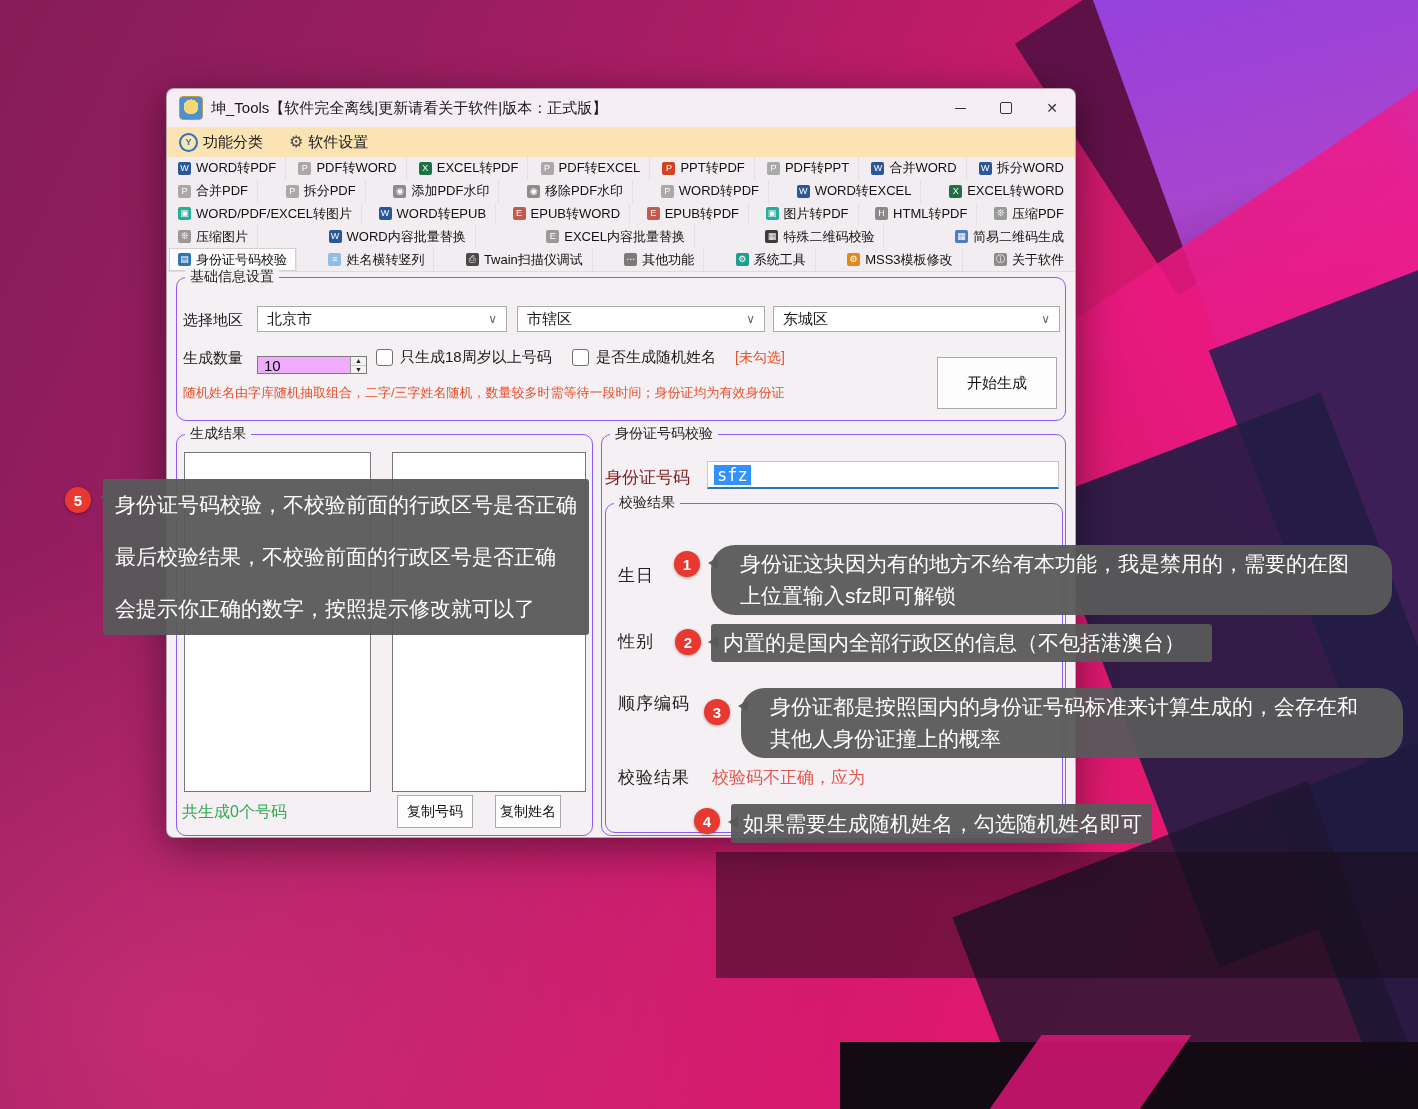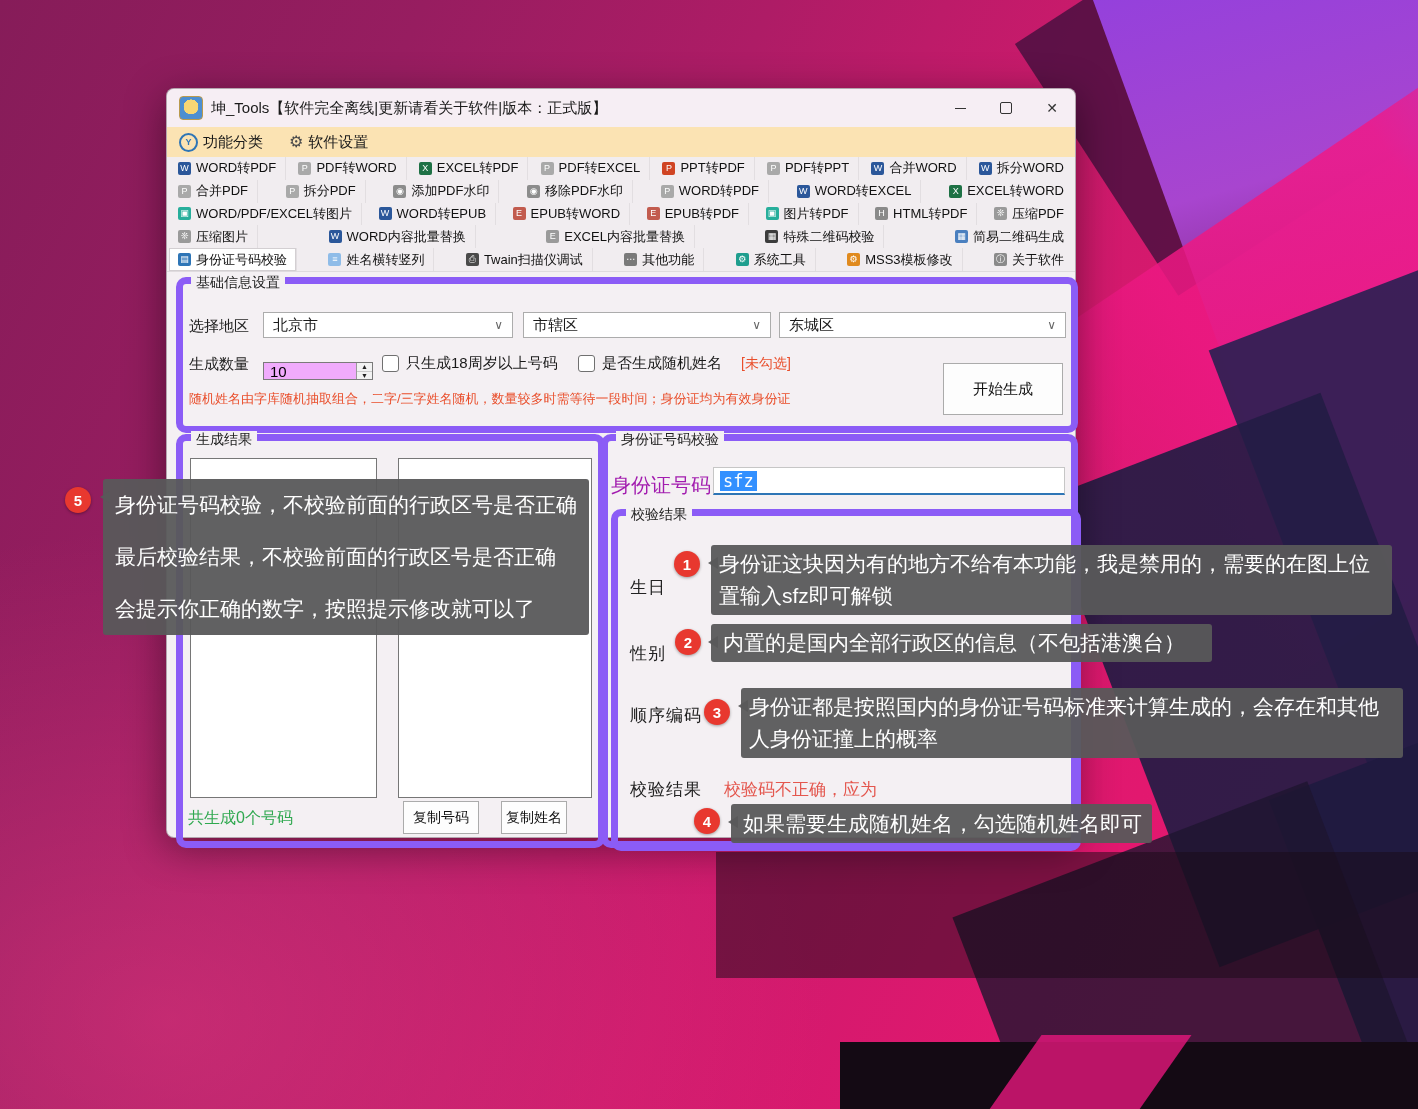--- a/index.html
+++ b/index.html
@@ -41,49 +41,49 @@
   .gear-ic{font-size:16px;color:#4A4A4A;line-height:1;}
 
   .tabstrip{position:absolute;left:0;top:68px;width:100%;height:114px;background:#F1EDF0;border-bottom:1px solid #DFDBDE;display:flex;flex-direction:column;}
   .tabrow{flex:1;display:flex;justify-content:space-between;align-items:stretch;padding:0 2px;}
   .tab{display:flex;align-items:center;gap:5px;padding:0 9px;font-size:13px;color:#111;white-space:nowrap;border-right:1px solid #E2DEE1;}
   .tab:last-child{border-right:none;}
   .tab.sel{background:#FFFFFF;box-shadow:inset 0 0 0 1px #D3CFD2;}
   .ticon{width:13px;height:13px;border-radius:2px;color:#fff;font-size:9px;line-height:13px;text-align:center;flex:0 0 auto;}
 
   
-  .gb{position:absolute;border:7px solid #8b5cf6;border-radius:10px;}
+  .gb{position:absolute;border:1px solid #8b5cf6;border-radius:10px;}
   .gb>.legend{position:absolute;top:-10px;left:8px;background:#F4F0F3;padding:0 5px;font-size:14px;color:#222;}
   .lbl{position:absolute;font-size:15px;color:#222;}
   .select{position:absolute;height:26px;background:#fff;border:1px solid #ACACAC;display:flex;align-items:center;padding:0 9px;font-size:15px;color:#1A1A1A;box-sizing:border-box;}
   .select .chev{margin-left:auto;color:#666;font-size:12px;}
   .spinner{position:absolute;height:18px;background:#f0abfc;border:1px solid #7A7A7A;display:flex;box-sizing:border-box;margin-top:12px;}
   .spinner .val{flex:1;display:flex;align-items:center;padding-left:6px;font-size:15px;}
   .spincol{width:15px;display:flex;flex-direction:column;border-left:1px solid #9A9A9A;}
   .spinbtn{flex:1;display:flex;align-items:center;justify-content:center;font-size:7px;color:#222;background:#F2F2F2;}
   .spinbtn:first-child{border-bottom:1px solid #C9C9C9;}
   .cbrow{position:absolute;display:flex;align-items:center;gap:7px;font-size:15px;color:#1A1A1A;}
   .cbbox{width:15px;height:15px;background:#fff;border:1px solid #707070;border-radius:3px;}
   .redtag{position:absolute;font-size:14px;color:#E94E2B;}
   .note{position:absolute;font-size:13px;color:#E94E2B;white-space:nowrap;}
   .btn{position:absolute;background:#FDFDFD;border:1px solid #ABABAB;display:flex;align-items:center;justify-content:center;font-size:14px;color:#111;box-sizing:border-box;}
   .btn.big{font-size:15px;}
   .listbox{position:absolute;background:#fff;border:1px solid #767676;}
   .greentx{position:absolute;color:#2FA84F;font-size:16px;}
-  .idlabel{position:absolute;font-size:20px;color:#a21caf;}
+  .idlabel{position:absolute;font-size:17px;color:#7f1d1d;}
   .idinput{position:absolute;background:#fff;border:1px solid #C6C6C6;border-bottom:2px solid #2E75B6;display:flex;align-items:center;padding:0 6px;font-family:"DejaVu Sans Mono",monospace;font-size:17px;box-sizing:border-box;}
   .selword{background:#3390FF;color:#fff;padding:0 3px;}
   .fieldlbl{position:absolute;font-size:17px;color:#222;letter-spacing:1px;}
   .errtx{position:absolute;font-size:17px;color:#E4574E;white-space:nowrap;}
 
   
   .circ{position:absolute;width:26px;height:26px;border-radius:50%;background:#E8382F;color:#fff;font-size:15px;font-weight:bold;display:flex;align-items:center;justify-content:center;z-index:6;box-shadow:0 1px 3px rgba(0,0,0,.35);}
   .tip{position:absolute;background:rgba(88,88,90,0.95);color:#fff;font-size:21px;border-radius:3px;z-index:5;box-sizing:border-box;}
   .tip:before{content:"";position:absolute;left:-9px;top:12px;border:6px solid transparent;border-right:10px solid rgba(88,88,90,0.95);}
-  .tip.l2{line-height:32px;padding:3px 8px;}
+  .tip.l2{line-height:32px;padding:3px 29px;border-radius:24px;}
   .tip.l1{line-height:38px;padding:0 12px;white-space:nowrap;}
   .tip5 div{height:52px;display:flex;align-items:center;padding:0 12px;white-space:nowrap;}
   .footer{position:absolute;left:731px;top:864px;width:668px;z-index:5;color:#fff;font-size:21px;line-height:31.5px;}
 </style>
 </head>
 <body>
 
 <div id="canvas">
 
   <div>

